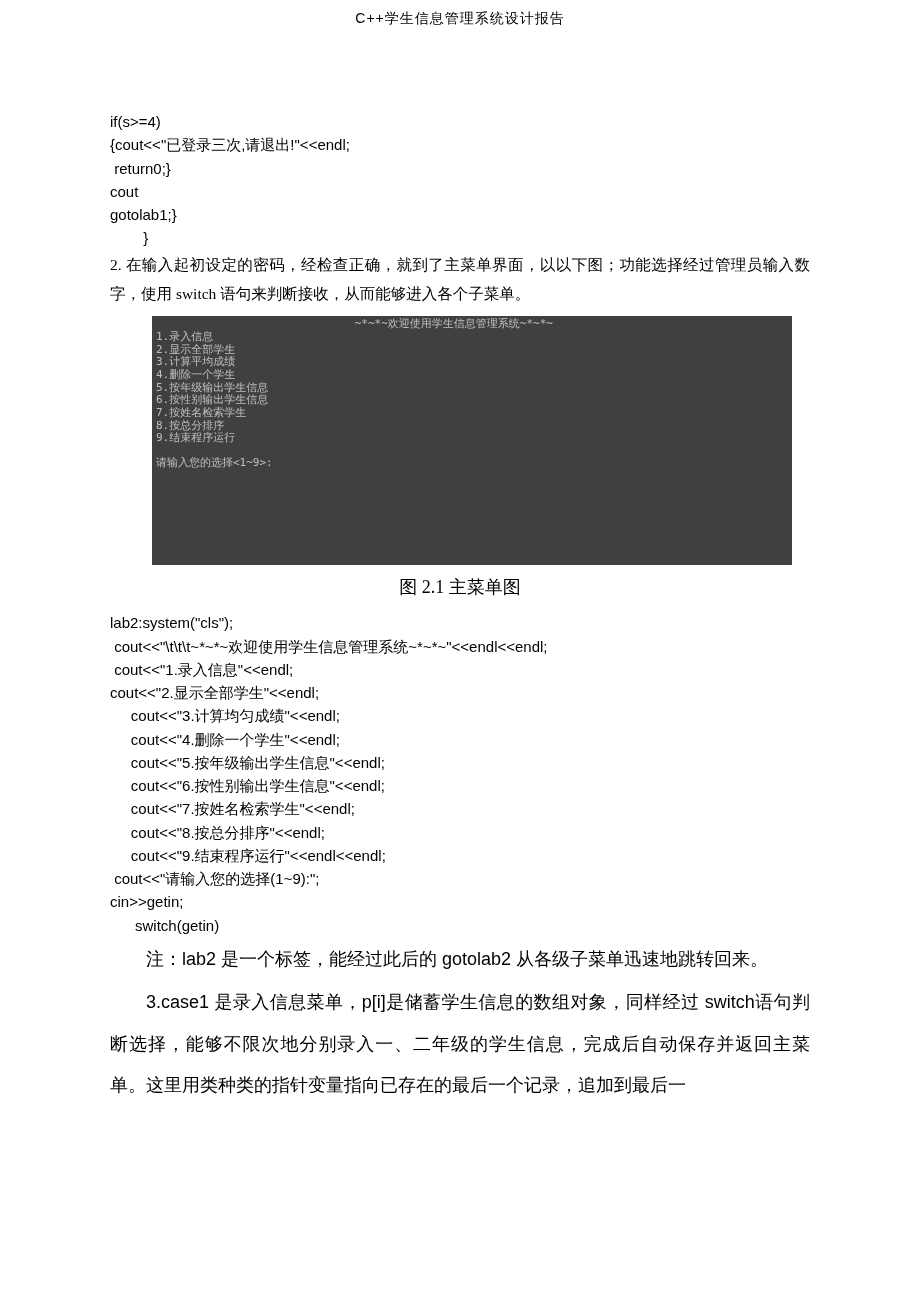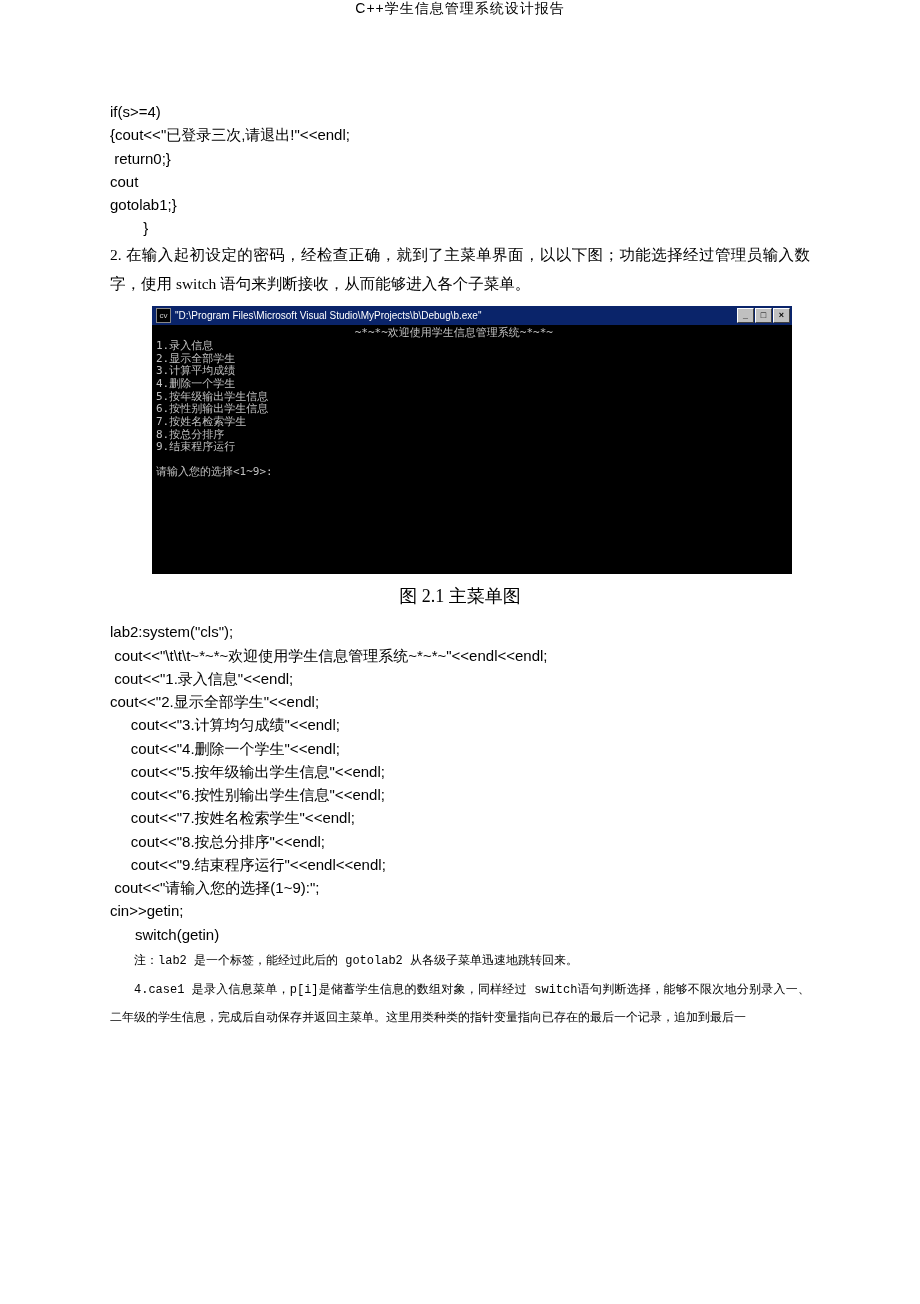--- a/index.html
+++ b/index.html
@@ -13,21 +13,21 @@
     width: 920px;
     min-height: 1304px;
     box-sizing: border-box;
     padding: 0 110px 40px 110px;
     position: relative;
   }
   .header-title {
     text-align: center;
     font-size: 14px;
     font-family: "Microsoft YaHei", "SimSun", sans-serif;
-    padding-top: 0;
+    padding-top: 10px;
     letter-spacing: 1px;
   }
   .code-block {
     font-family: Arial, "Microsoft YaHei", sans-serif;
     font-size: 15px;
     line-height: 1.55;
     white-space: pre;
     margin-top: 82px;
   }
   .para {
@@ -91,43 +91,43 @@
     font-size: 9px;
     font-family: Arial, sans-serif;
     color: #000;
     display: flex;
     align-items: center;
     justify-content: center;
     line-height: 1;
     font-weight: bold;
   }
   .console-body {
-    background: #000000;
+    background: #404040;
     color: #c0c0c0;
     font-family: "NSimSun", "SimSun", "Consolas", monospace;
     font-size: 11px;
     line-height: 1.15;
     padding: 2px 4px;
     min-height: 245px;
     white-space: pre;
     overflow: hidden;
   }
   .console-welcome {
     color: #c0c0c0;
     text-align: left;
   }
   .code-block2 {
     font-family: Arial, "Microsoft YaHei", sans-serif;
     font-size: 15px;
     line-height: 1.55;
     white-space: pre;
   }
   .body-para {
-    font-family: Liberation Mono, monospace;
-    font-size: 12px;
+    font-family: Liberation Sans, sans-serif;
+    font-size: 18px;
     line-height: 2.3;
     text-align: justify;
     margin-top: 2px;
   }
   .body-para .indent {
     display: block;
     text-indent: 2em;
   }
 </style>
 </head>
@@ -140,29 +140,20 @@
   <div class="code-block"><span>if(s&gt;=4)</span>
 <span>{cout&lt;&lt;"已登录三次,请退出!"&lt;&lt;endl;</span>
 <span> return0;}</span>
 <span>cout</span>
 <span>gotolab1;}</span>
 <span>        }</span></div>
 
   <div class="para">        2. 在输入起初设定的密码，经检查正确，就到了主菜单界面，以以下图；功能选择经过管理员输入数字，使用 switch 语句来判断接收，从而能够进入各个子菜单。</div>
 
   <div class="console-wrap">
-    <div class="console-titlebar">
-      <span class="console-title-icon">cv</span>
-      <span class="console-title-text">"D:\Program Files\Microsoft Visual Studio\MyProjects\b\Debug\b.exe"</span>
-      <div class="console-btns">
-        <span class="console-btn">_</span>
-        <span class="console-btn">□</span>
-        <span class="console-btn">×</span>
-      </div>
-    </div>
     <div class="console-body"><span class="console-welcome">                              ~*~*~欢迎使用学生信息管理系统~*~*~</span>
 <span>1.录入信息</span>
 <span>2.显示全部学生</span>
 <span>3.计算平均成绩</span>
 <span>4.删除一个学生</span>
 <span>5.按年级输出学生信息</span>
 <span>6.按性别输出学生信息</span>
 <span>7.按姓名检索学生</span>
 <span>8.按总分排序</span>
 <span>9.结束程序运行</span>
@@ -186,16 +177,16 @@
 <span>     cout&lt;&lt;"9.结束程序运行"&lt;&lt;endl&lt;&lt;endl;</span>
 <span> cout&lt;&lt;"请输入您的选择(1~9):";</span>
 <span>cin&gt;&gt;getin;</span>
 <span>      switch(getin)</span></div>
 
   <div class="body-para">
     <span class="indent">注：lab2 是一个标签，能经过此后的 gotolab2 从各级子菜单迅速地跳转回来。</span>
   </div>
 
   <div class="body-para">
-    <span class="indent">4.case1 是录入信息菜单，p[i]是储蓄学生信息的数组对象，同样经过 switch语句判断选择，能够不限次地分别录入一、二年级的学生信息，完成后自动保存并返回主菜单。这里用类种类的指针变量指向已存在的最后一个记录，追加到最后一</span>
+    <span class="indent">3.case1 是录入信息菜单，p[i]是储蓄学生信息的数组对象，同样经过 switch语句判断选择，能够不限次地分别录入一、二年级的学生信息，完成后自动保存并返回主菜单。这里用类种类的指针变量指向已存在的最后一个记录，追加到最后一</span>
   </div>
 
 </div>
 
 </body></html>

